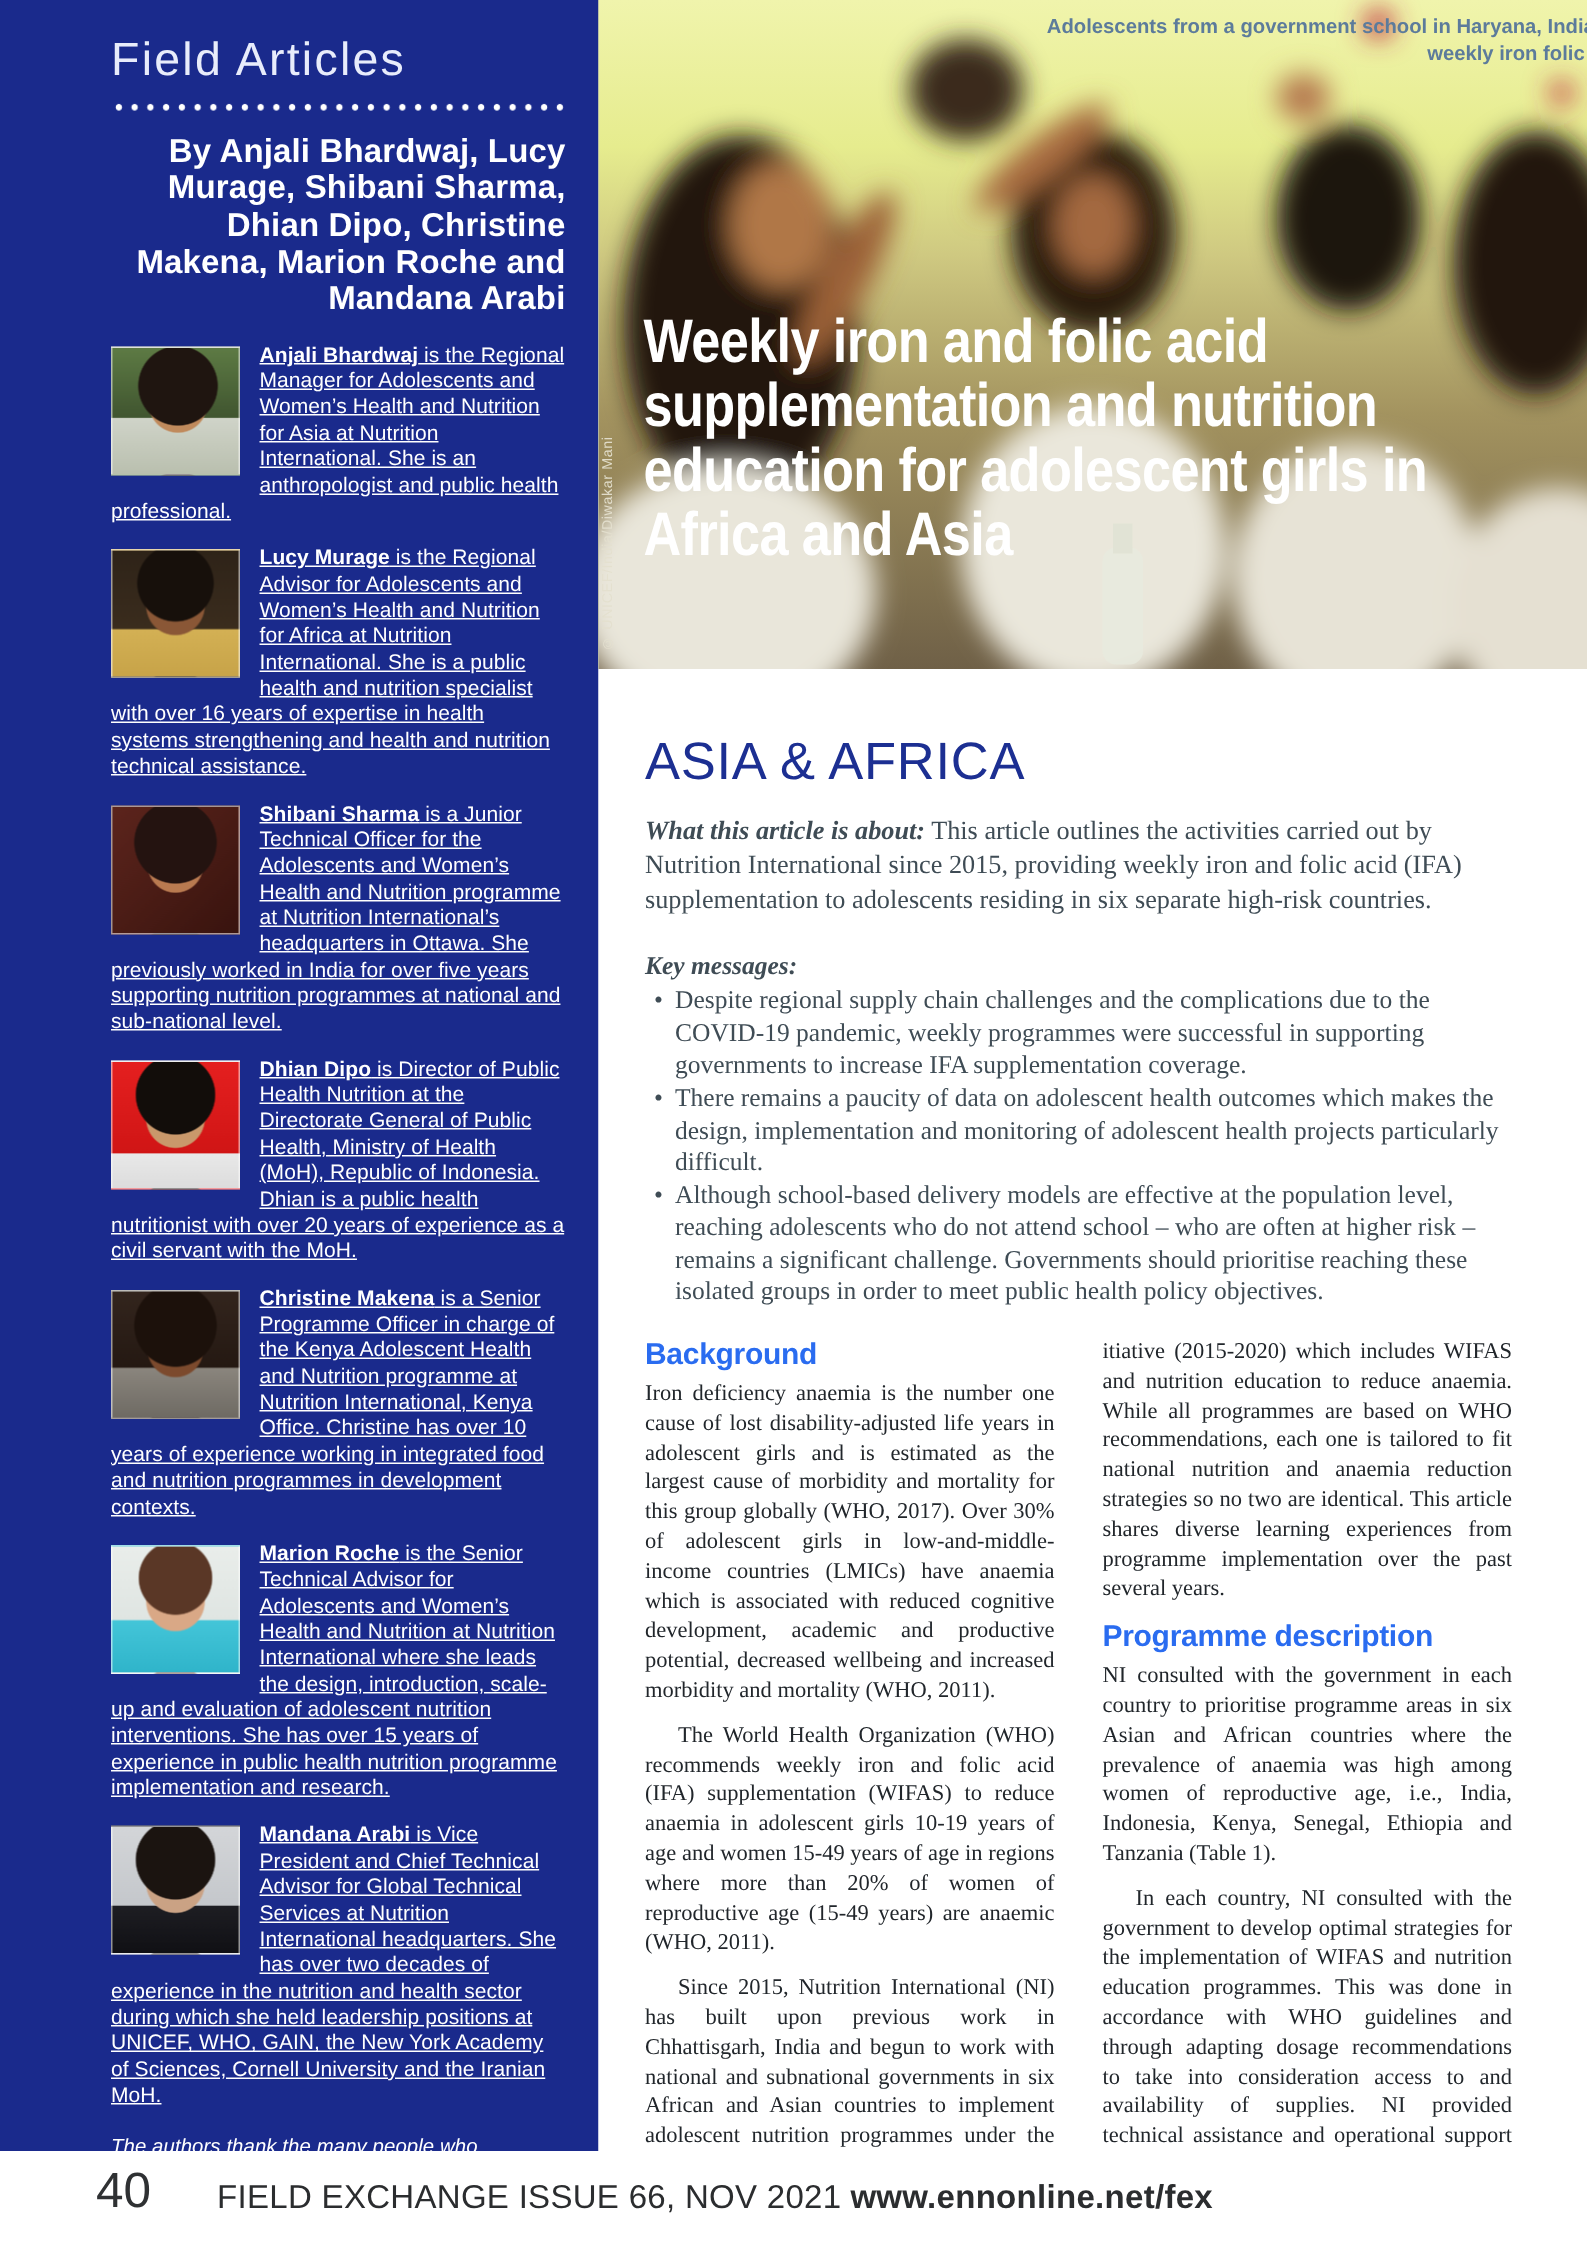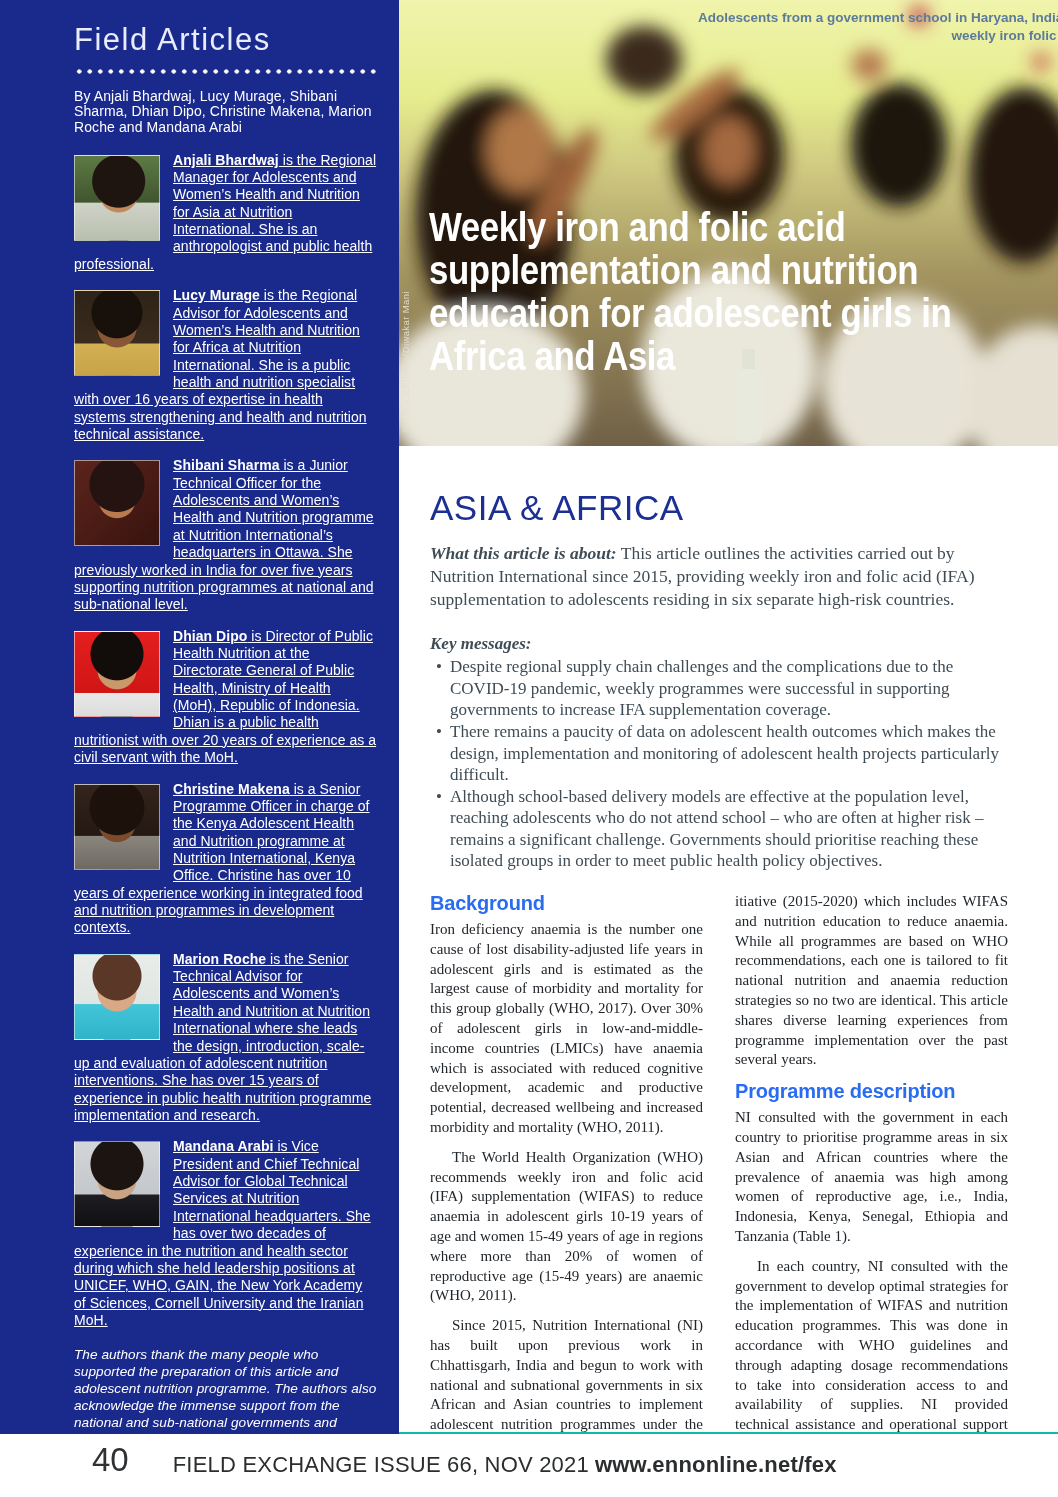--- a/index.html
+++ b/index.html
@@ -16,21 +16,21 @@
   .section-title {
     font-weight:400; font-size:31px; letter-spacing:1.5px;
     color:#e8ecfb; line-height:1.15;
   }
   .dots {
     height:7px; margin:10px 0 14px 0;
     background-image: radial-gradient(circle, #ffffff 1.9px, rgba(255,255,255,0) 2.4px);
     background-size:10.5px 7px; background-repeat:repeat-x; background-position:0 50%;
   }
   .byline {
-    font-weight:400; font-size:14px; line-height:1.12; margin-bottom:16px; letter-spacing:.1px;
+    font-weight:700; font-size:22px; line-height:1.12; margin-bottom:16px; letter-spacing:.1px;text-align:right;
   }
   .bio {
     font-size:14px; line-height:1.24; margin-bottom:14px; overflow:hidden; letter-spacing:.05px;text-decoration:underline;
   }
   .bio b { font-weight:700; }
   .headshot {
     float:left; width:86px; height:86px; margin:3px 13px 2px 0;
     border:1px solid rgba(255,255,255,0.55); display:block;
   }
   .hs0 { background:
@@ -81,21 +81,21 @@
   .hero-credit {
     position:absolute; left:1px; bottom:12px;
     writing-mode:vertical-rl; transform:rotate(180deg);
     font-size:9.5px; color:#e4e0cf; letter-spacing:.4px; opacity:.95;
   }
 
   
   .content {
     position:absolute; left:399px; top:446px; width:659px; height:990px;
     padding:42px 50px 0 31px; background:#ffffff;
-    border-bottom:4px solid #14b8a6;
+    border-bottom:1px solid #14b8a6;
   }
   .region-heading {
     color:#1c2f92; font-weight:500; font-size:35px; letter-spacing:.5px; margin-bottom:14px;
   }
   .intro {
     font-family:"Liberation Serif", serif; font-size:17.5px; line-height:1.3;
     color:#3f4c55; margin-bottom:24px;
   }
   .intro .lead { font-weight:700; font-style:italic; }
   .km-label {
@@ -122,21 +122,21 @@
   }
   .col .ind { text-indent:22px; }
   .col .cont-heading { margin-top:10px; }
 
   
   .footer {
     position:absolute; left:0; bottom:0; width:1058px; height:63px;
     background:#ffffff; display:flex; align-items:flex-start; padding-top:9px;
   }
   .page-number {
-    font-size:33px; color:#2f3133; margin-left:92px; margin-right:44px; line-height:1;
+    font-size:33px; color:#2f3133; margin-left:64px; margin-right:44px; line-height:1;
   }
   .footer-meta { font-size:22px; color:#2b2d2f; letter-spacing:.2px; padding-top:9px; }
   .footer-meta .url { font-weight:700; margin-left:6px; }
 </style>
 </head>
 <body>
 
 <div class="page">
 
   <aside class="sidebar">

